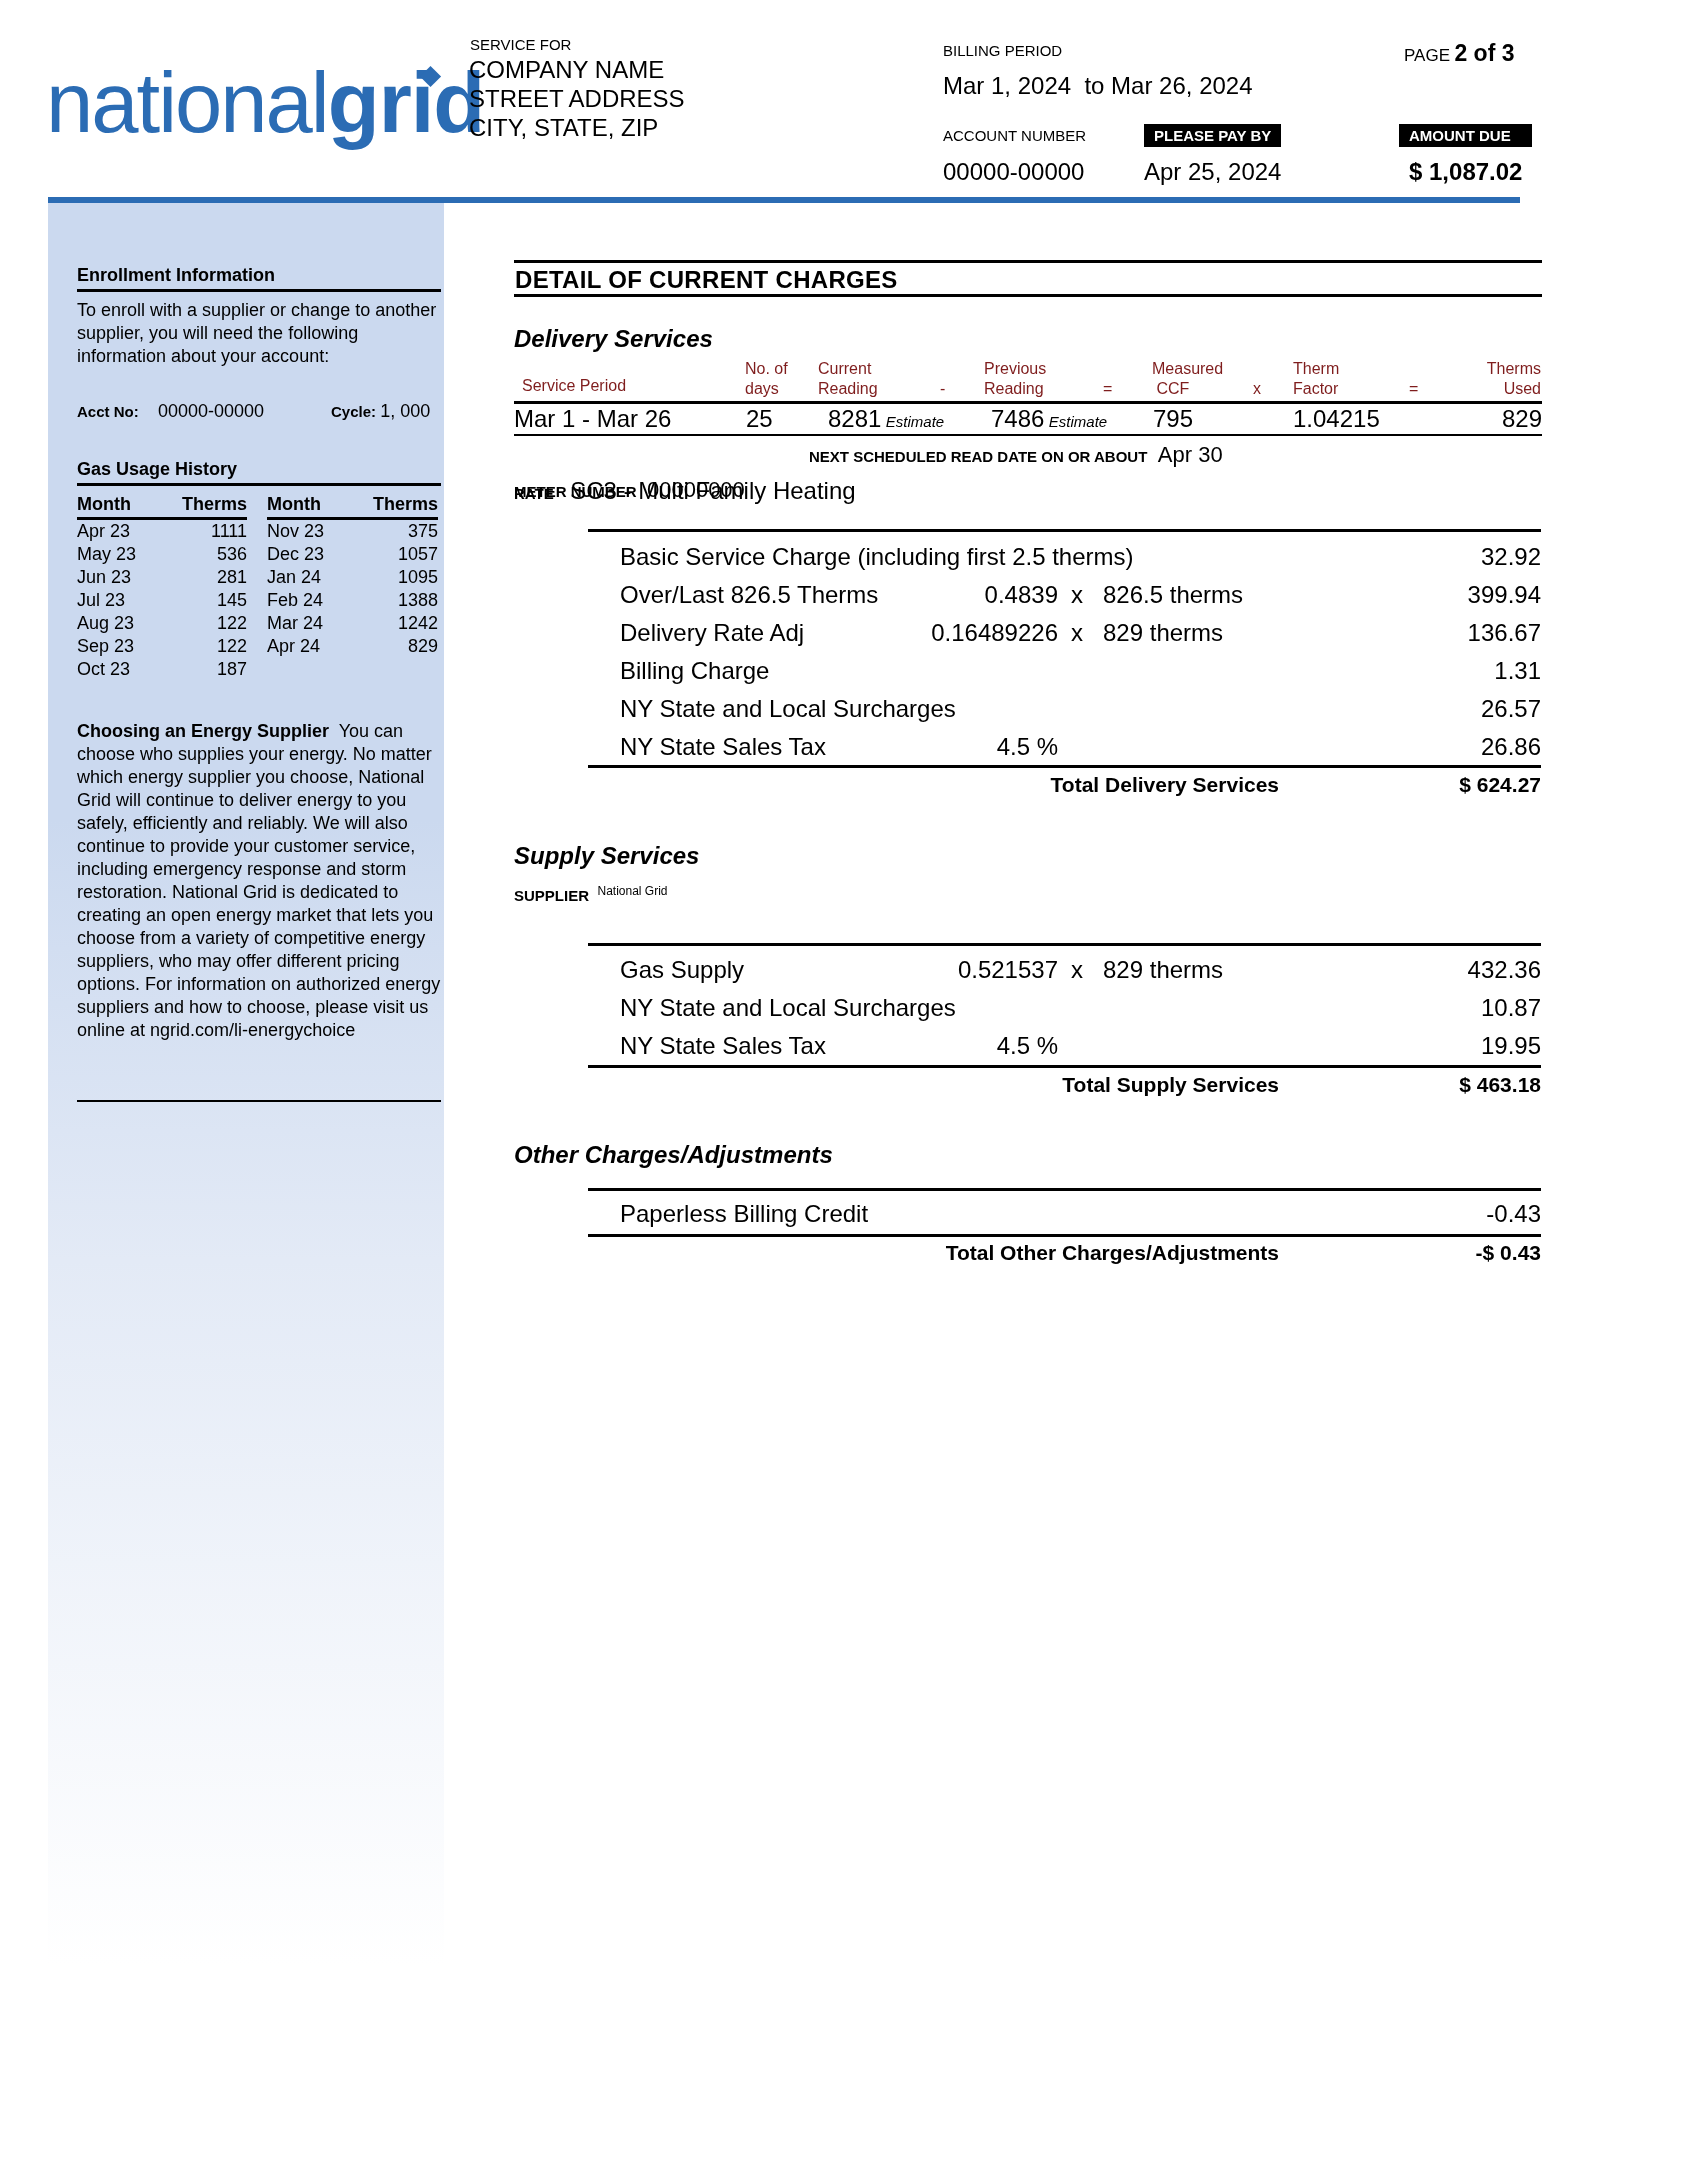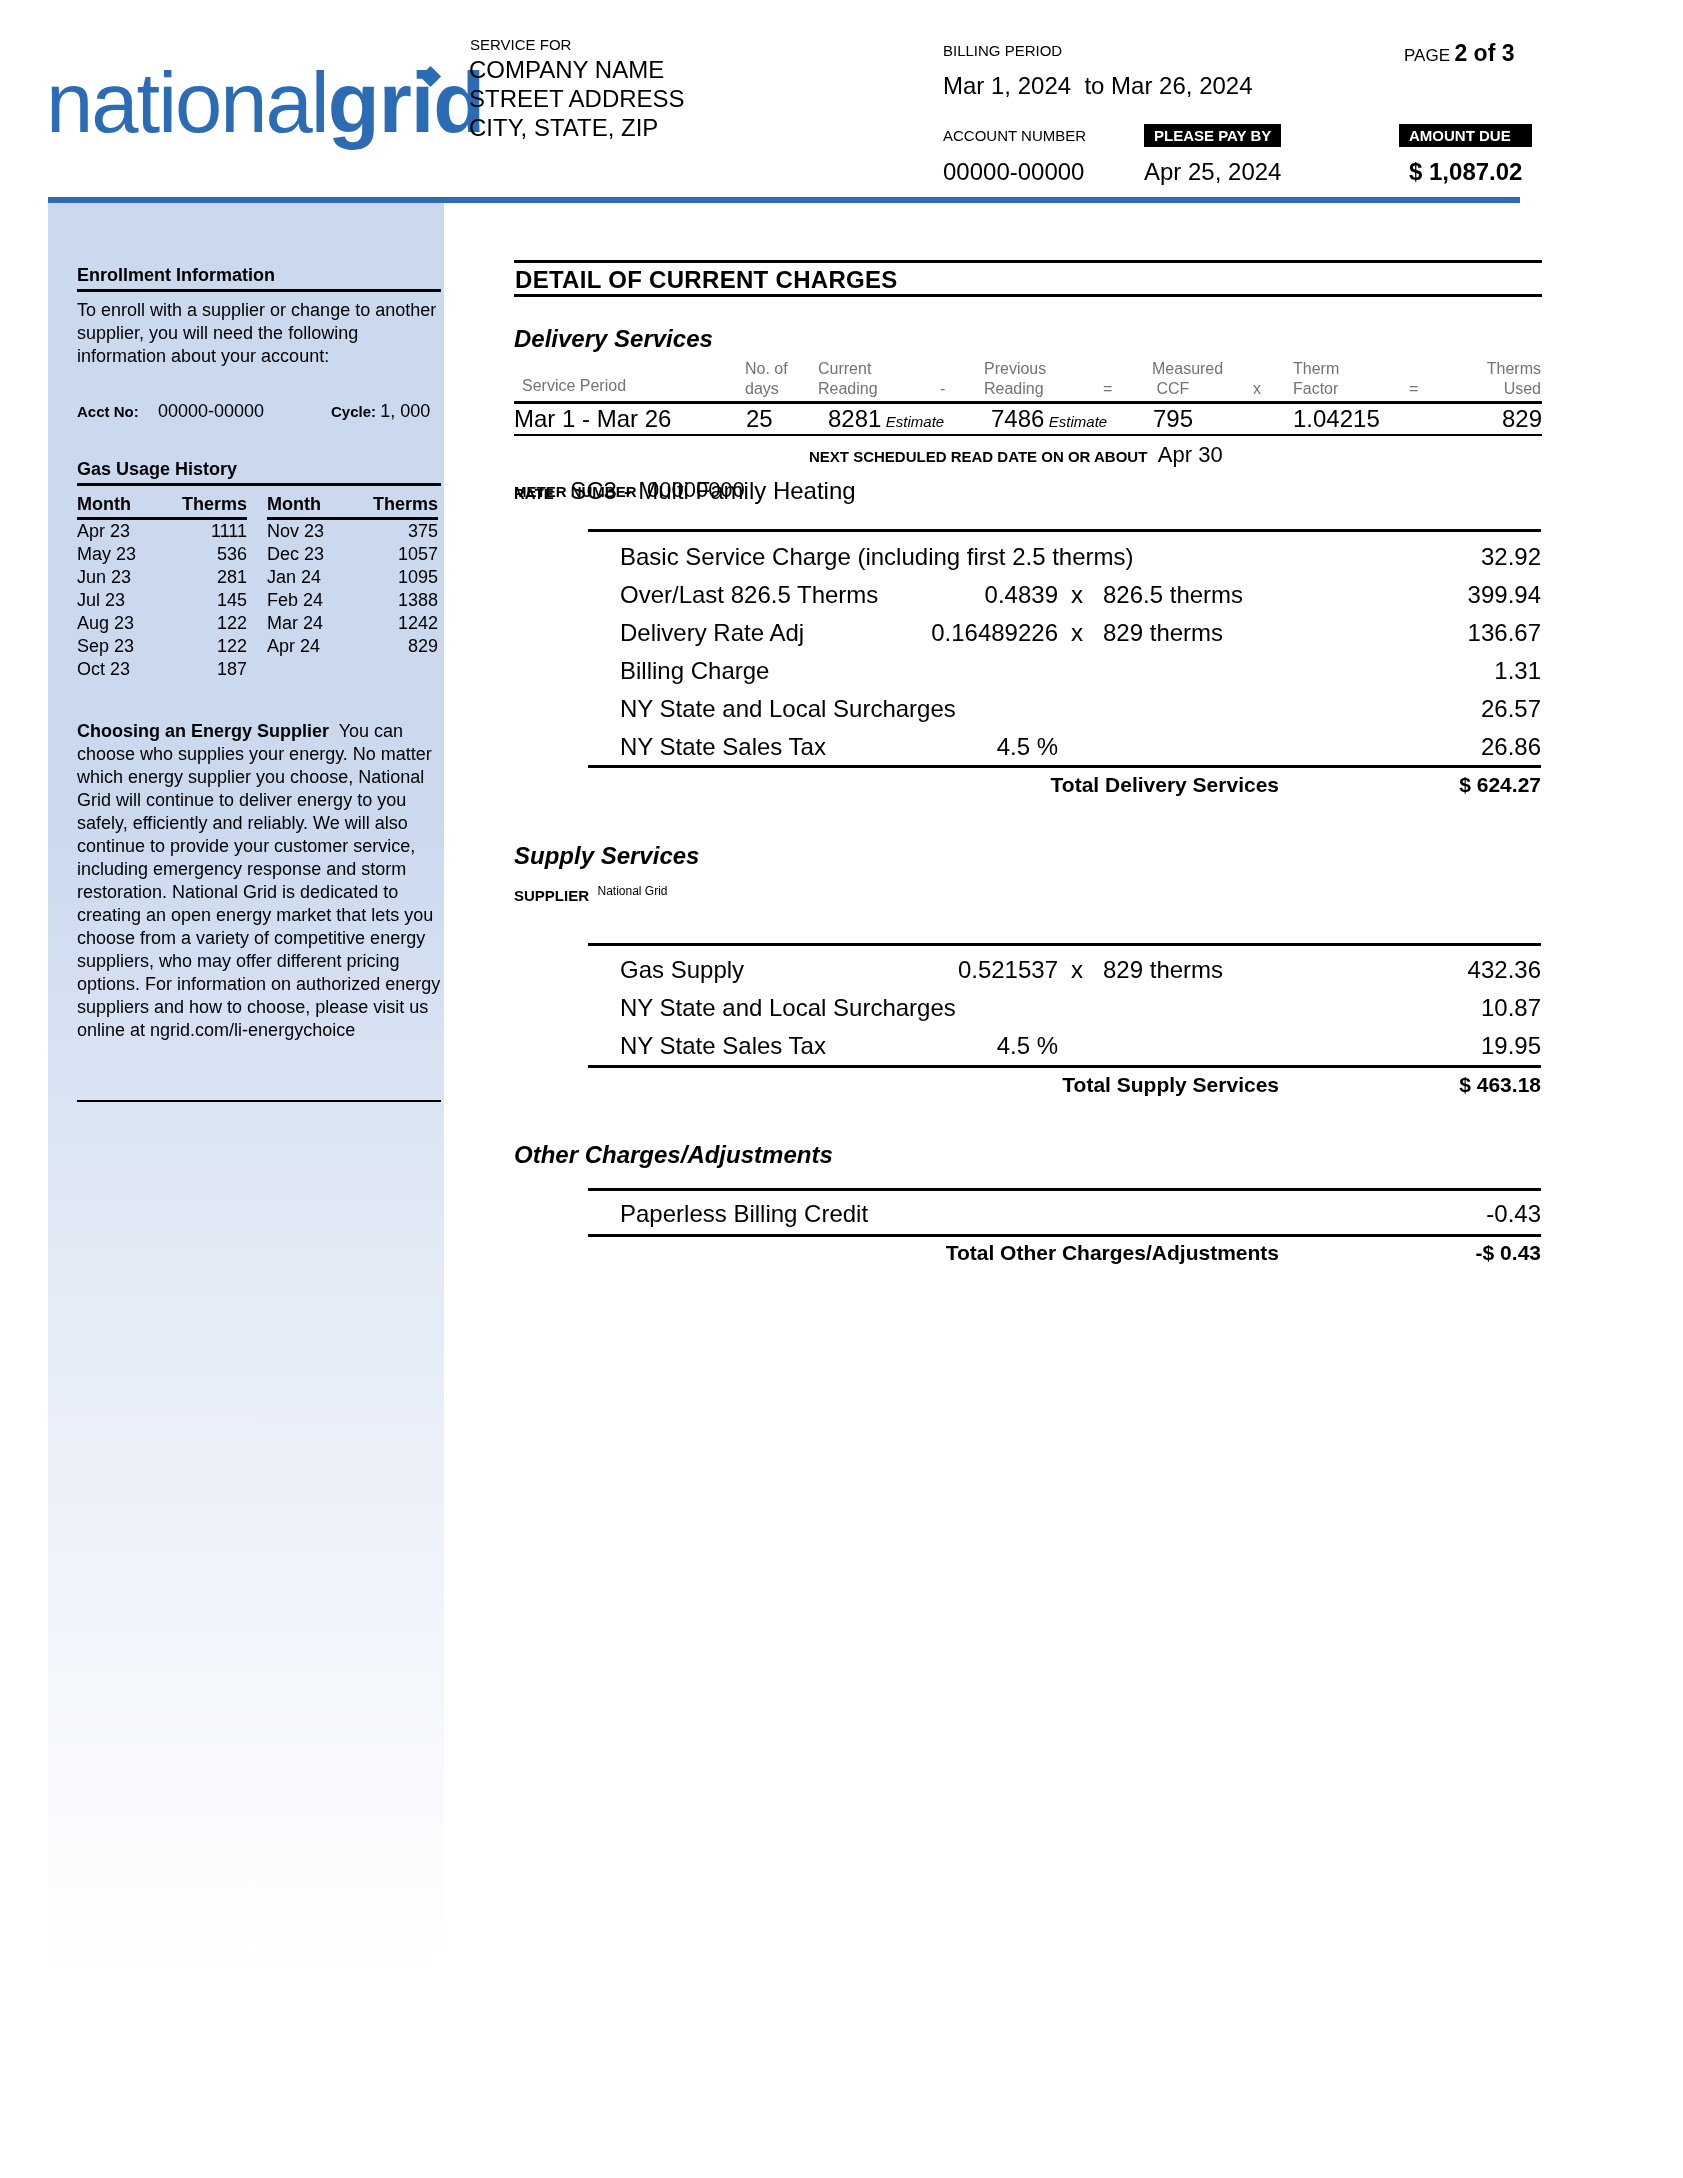--- a/index.html
+++ b/index.html
@@ -35,21 +35,21 @@
   .usage-table th { font-weight: 700; text-align: left; padding: 0; height: 26px; line-height: 24px; border-bottom: 3px solid #000; }
   .usage-table th.num { text-align: right; }
   .usage-table td { padding: 0; height: 23px; line-height: 23px; }
   .usage-table td.num { text-align: right; padding-right: 0; }
   .usage-table .gap { width: 20px; border-bottom: none !important; }
 
   
   .thick { height: 3px; background: #000; }
   .h-detail { font-size: 24px; font-weight: 700; letter-spacing: 0.3px; }
   .h-sec { font-size: 24px; font-weight: 700; font-style: italic; }
-  .col-lbl { font-size: 16px; line-height: 20px; color: #737373; }
+  .col-lbl { font-size: 16px; line-height: 20px; color: #7f1d1d; }
   .row-big { font-size: 24px; }
   .est { font-size: 15px; font-style: italic; }
   .caps-sm { font-size: 15px; font-weight: 700; }
   .chg { font-size: 24px; }
   .tot { font-size: 21px; font-weight: 700; }
   .right { text-align: right; }
 </style>
 </head>
 <body>
 

